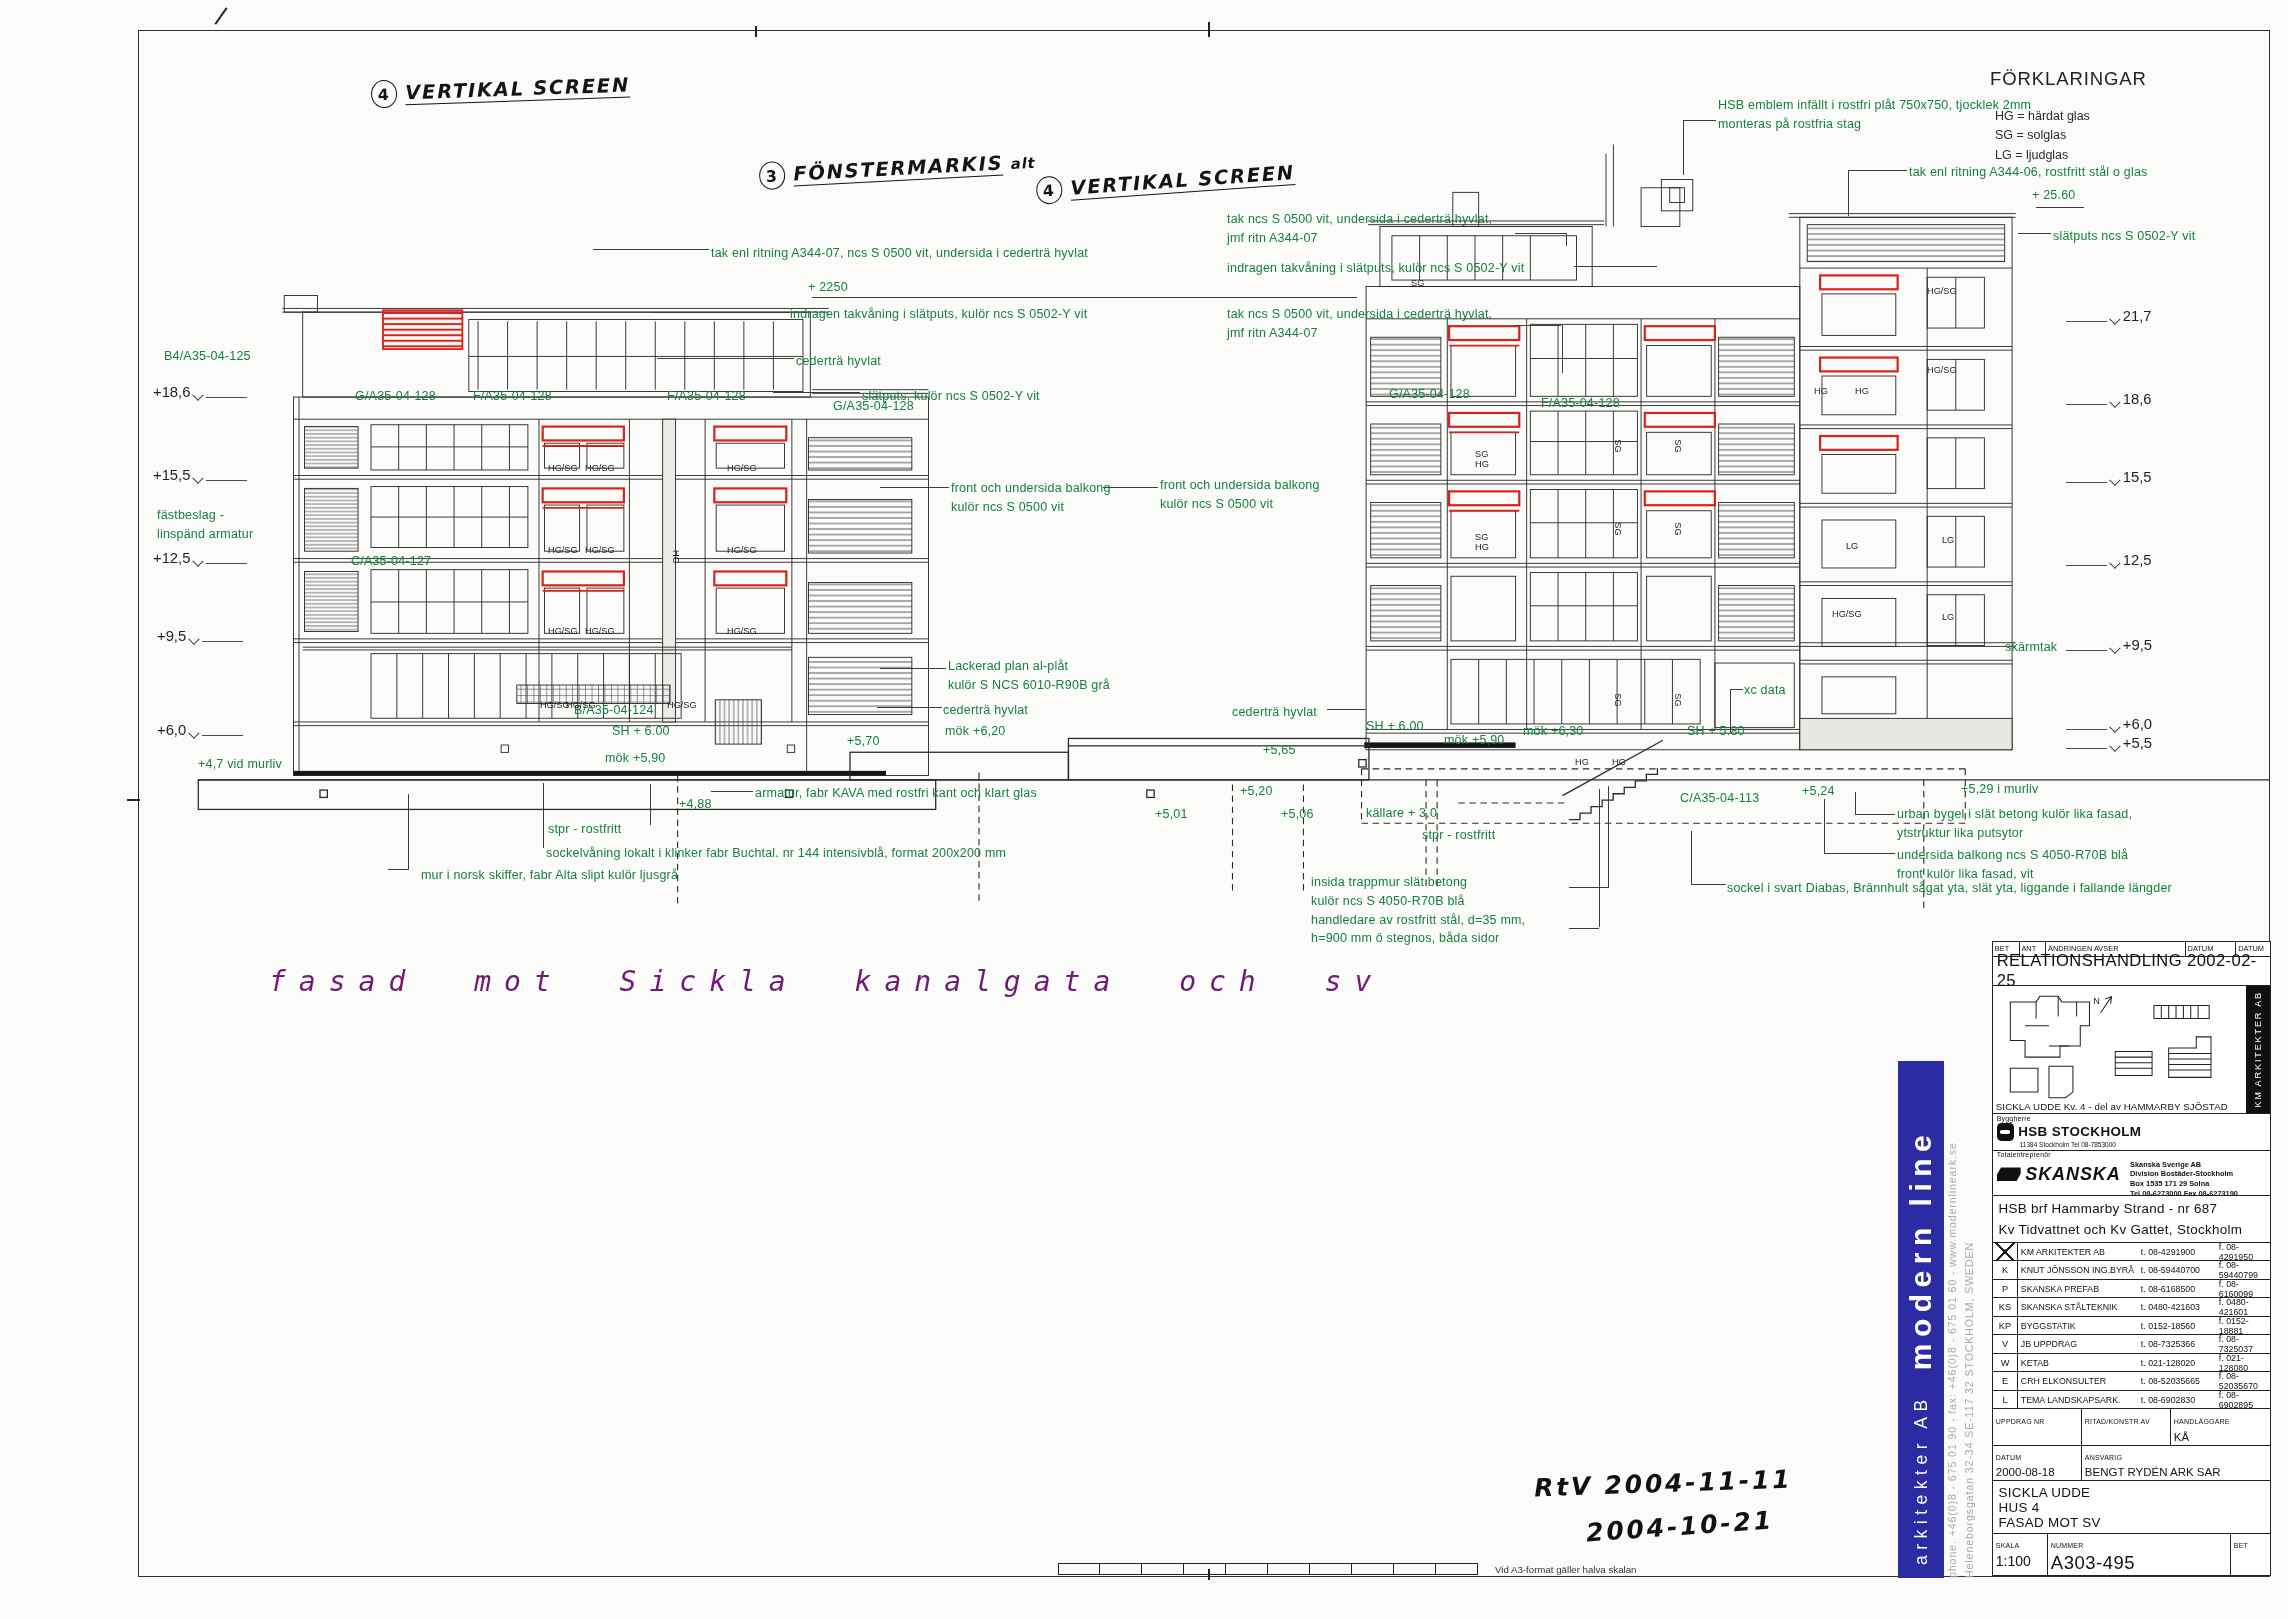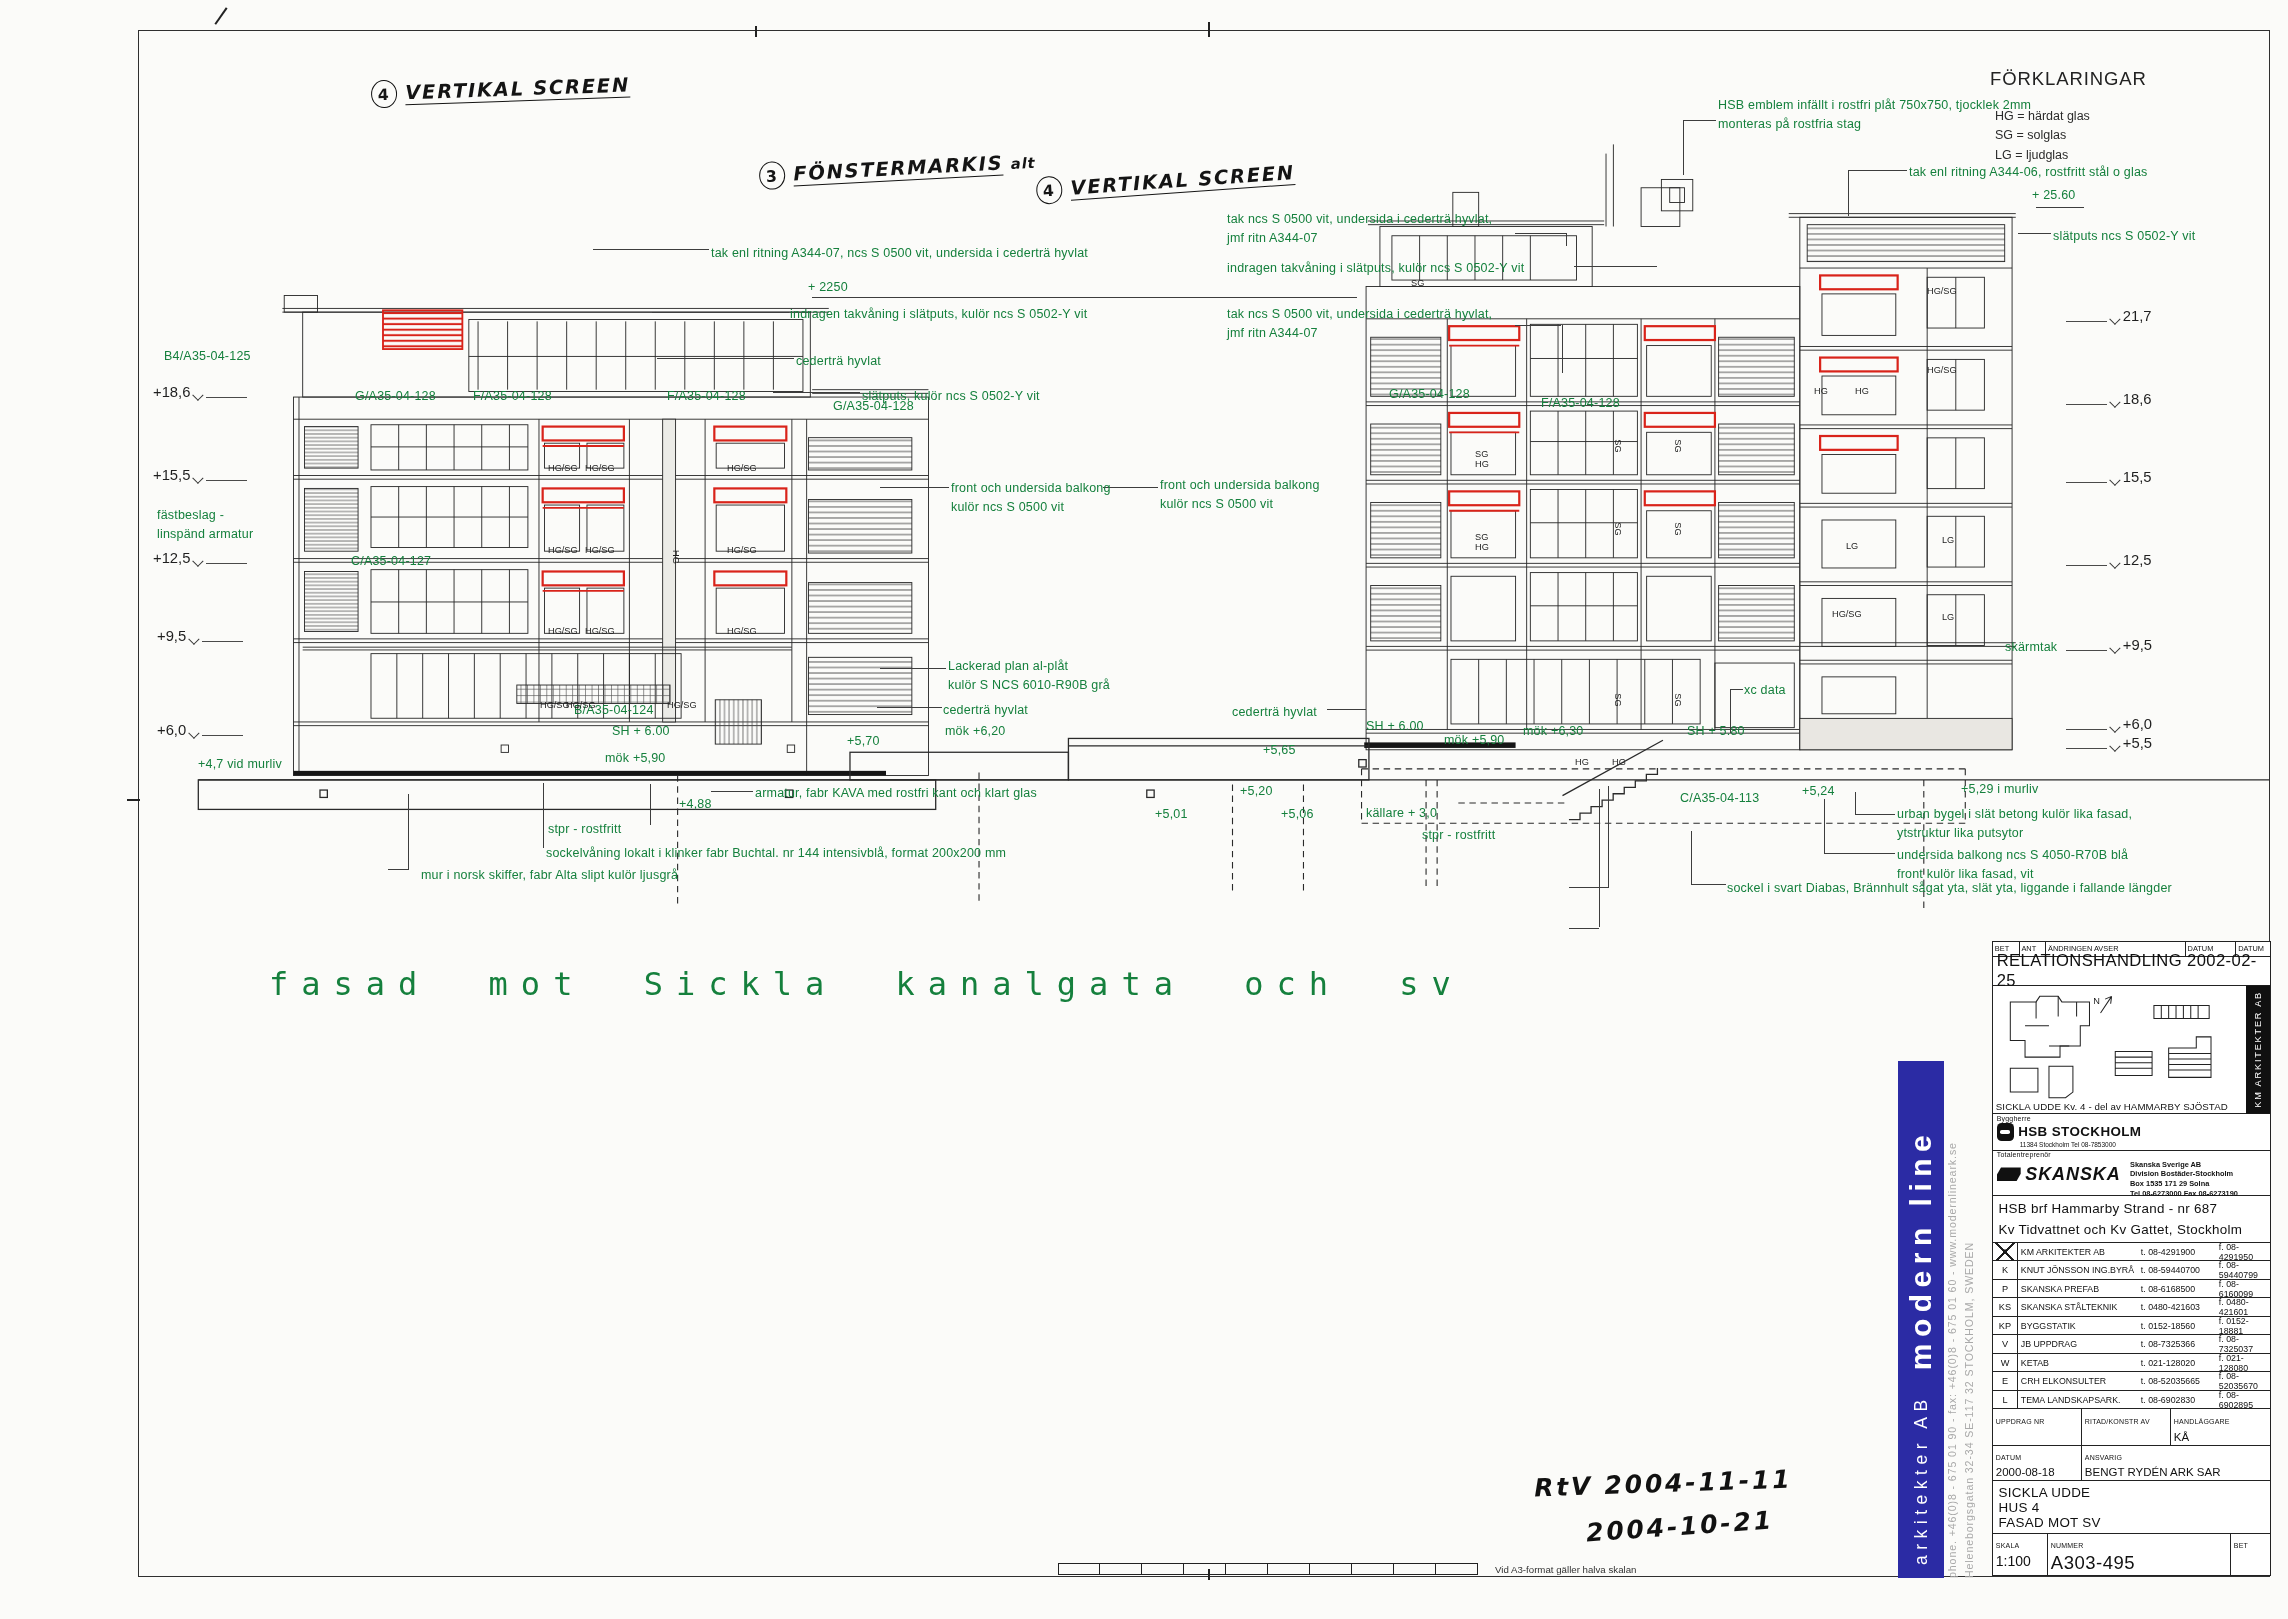--- a/index.html
+++ b/index.html
@@ -16,22 +16,22 @@
   .flabel{position:absolute;font-size:9.2px;color:#1d1d1d;white-space:nowrap;}
   .ln{position:absolute;background:#3d3d3d;}
   .tick{position:absolute;background:#222;}
   
   .hand{position:absolute;font-style:italic;font-weight:600;color:#141414;font-family:"DejaVu Sans",sans-serif;font-size:19.4px;letter-spacing:1.8px;}
   .hand .circ{display:inline-flex;justify-content:center;align-items:center;width:24px;height:26px;border:1.8px solid #111;border-radius:50%;font-size:15.7px;margin-right:8.3px;font-style:normal;}
   .hand .ut{border-bottom:1.8px solid #141414;padding-bottom:0.9px;}
   .hand .alt{font-size:14.8px;letter-spacing:0.9px;margin-left:7.4px;}
   .hand2{position:absolute;font-style:italic;font-weight:600;color:#111;font-family:"DejaVu Sans",sans-serif;font-size:25px;letter-spacing:2.8px;}
   
-  .bigtitle{position:absolute;left:269px;top:965px;font-family:"DejaVu Sans Mono",monospace;font-size:32px;
-            letter-spacing:13px;word-spacing:26px;color:#15803d;font-weight:400;}
+  .bigtitle{position:absolute;left:269px;top:965px;font-family:"DejaVu Sans Mono",monospace;font-size:28px;
+            letter-spacing:13px;word-spacing:26px;color:#701a75;font-weight:400;font-style:italic;}
   
   .legend-title{position:absolute;left:1990px;top:68px;font-size:18.5px;letter-spacing:0.9px;color:#222;}
   .legend-items{position:absolute;left:1995px;top:107px;font-size:12.5px;line-height:1.55;}
   .legend-items div{white-space:pre;}
   
   .sbar{position:absolute;left:1058px;top:1563px;display:flex;height:12px;}
   .sbar i{width:42px;border:1.2px solid #222;border-left:none;box-sizing:border-box;}
   .sbar i:first-child{border-left:1.2px solid #222;}
   .sbar-note{position:absolute;left:1495px;top:1564px;font-size:9.7px;color:#333;}
   
@@ -402,20 +402,24 @@
     <div class="note" style="position: absolute; left: 574px; top: 701px;"><span>B/A35-04-124</span></div>
     <div class="note" style="position: absolute; left: 1366px; top: 717px;"><span>SH + 6.00</span></div>
     <div class="note" style="position: absolute; left: 1444px; top: 731px;"><span>mök +5,90</span></div>
     <div class="note" style="position: absolute; left: 1523px; top: 722px;"><span>mök +6,30</span></div>
     <div class="note" style="position: absolute; left: 1687px; top: 722px;"><span>SH + 5.80</span></div>
     <div class="note" style="position: absolute; left: 1366px; top: 804px;"><span>källare + 3,0</span></div>
     <div class="note" style="position: absolute; left: 1422px; top: 826px;"><span>stpr - rostfritt</span></div>
     <div class="note" style="position: absolute; left: 1680px; top: 789px;"><span>C/A35-04-113</span></div>
     <div class="note" style="position: absolute; left: 1802px; top: 782px;"><span>+5,24</span></div>
     <div class="note" style="position: absolute; left: 1961px; top: 780px;"><span>+5,29 i murliv</span></div>
+    <div class="note" style="position: absolute; left: 1311px; top: 873px;"><span>insida trappmur slät betong
+kulör ncs S 4050-R70B blå
+handledare av rostfritt stål, d=35 mm,
+h=900 mm ö stegnos, båda sidor</span></div>
     <div class="note" style="position: absolute; left: 1897px; top: 805px;"><span>urban bygel i slät betong kulör lika fasad,
 ytstruktur lika putsytor</span></div>
     <div class="note" style="position: absolute; left: 1897px; top: 846px;"><span>undersida balkong ncs S 4050-R70B blå
 front kulör lika fasad, vit</span></div>
     <div class="note" style="position: absolute; left: 1727px; top: 879px;"><span>sockel i svart Diabas, Brännhult sågat yta, slät yta, liggande i fallande längder</span></div>
     <div class="note" style="position: absolute; left: 164px; top: 347px;"><span>B4/A35-04-125</span></div>
     <div class="note" style="position: absolute; left: 351px; top: 552px;"><span>C/A35-04-127</span></div>
     <div class="note" style="position: absolute; left: 157px; top: 506px;"><span>fästbeslag -
 linspänd armatur</span></div>
     <div class="note" style="position: absolute; left: 2005px; top: 638px;"><span>skärmtak</span></div>

